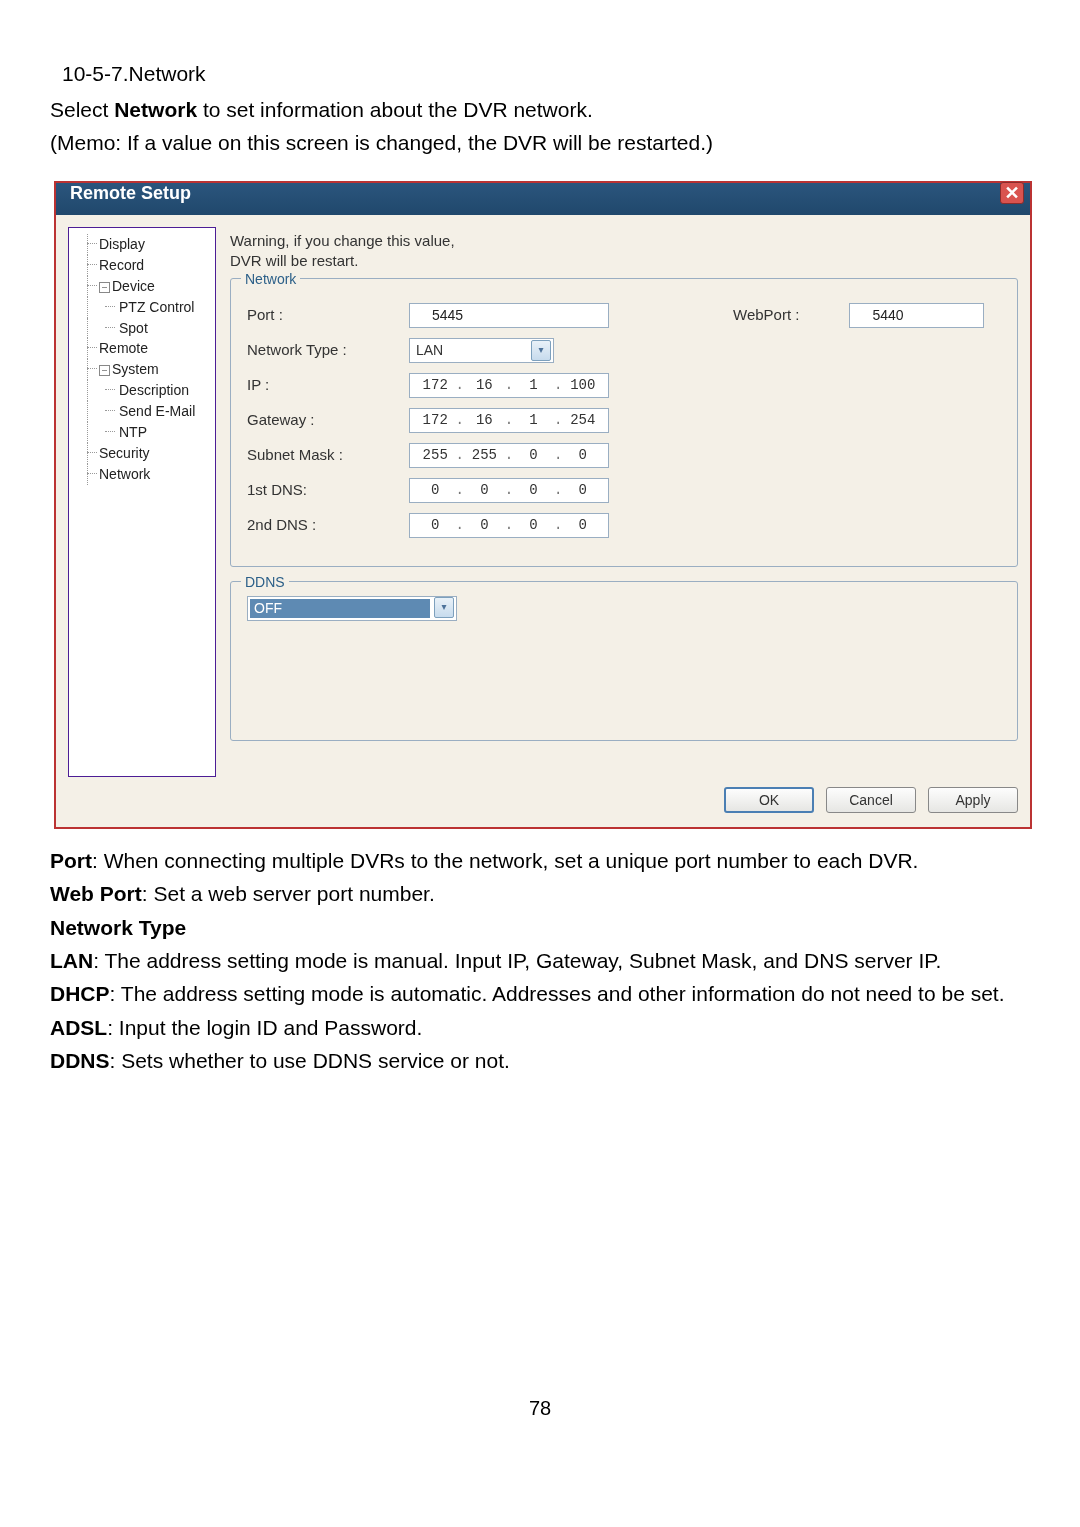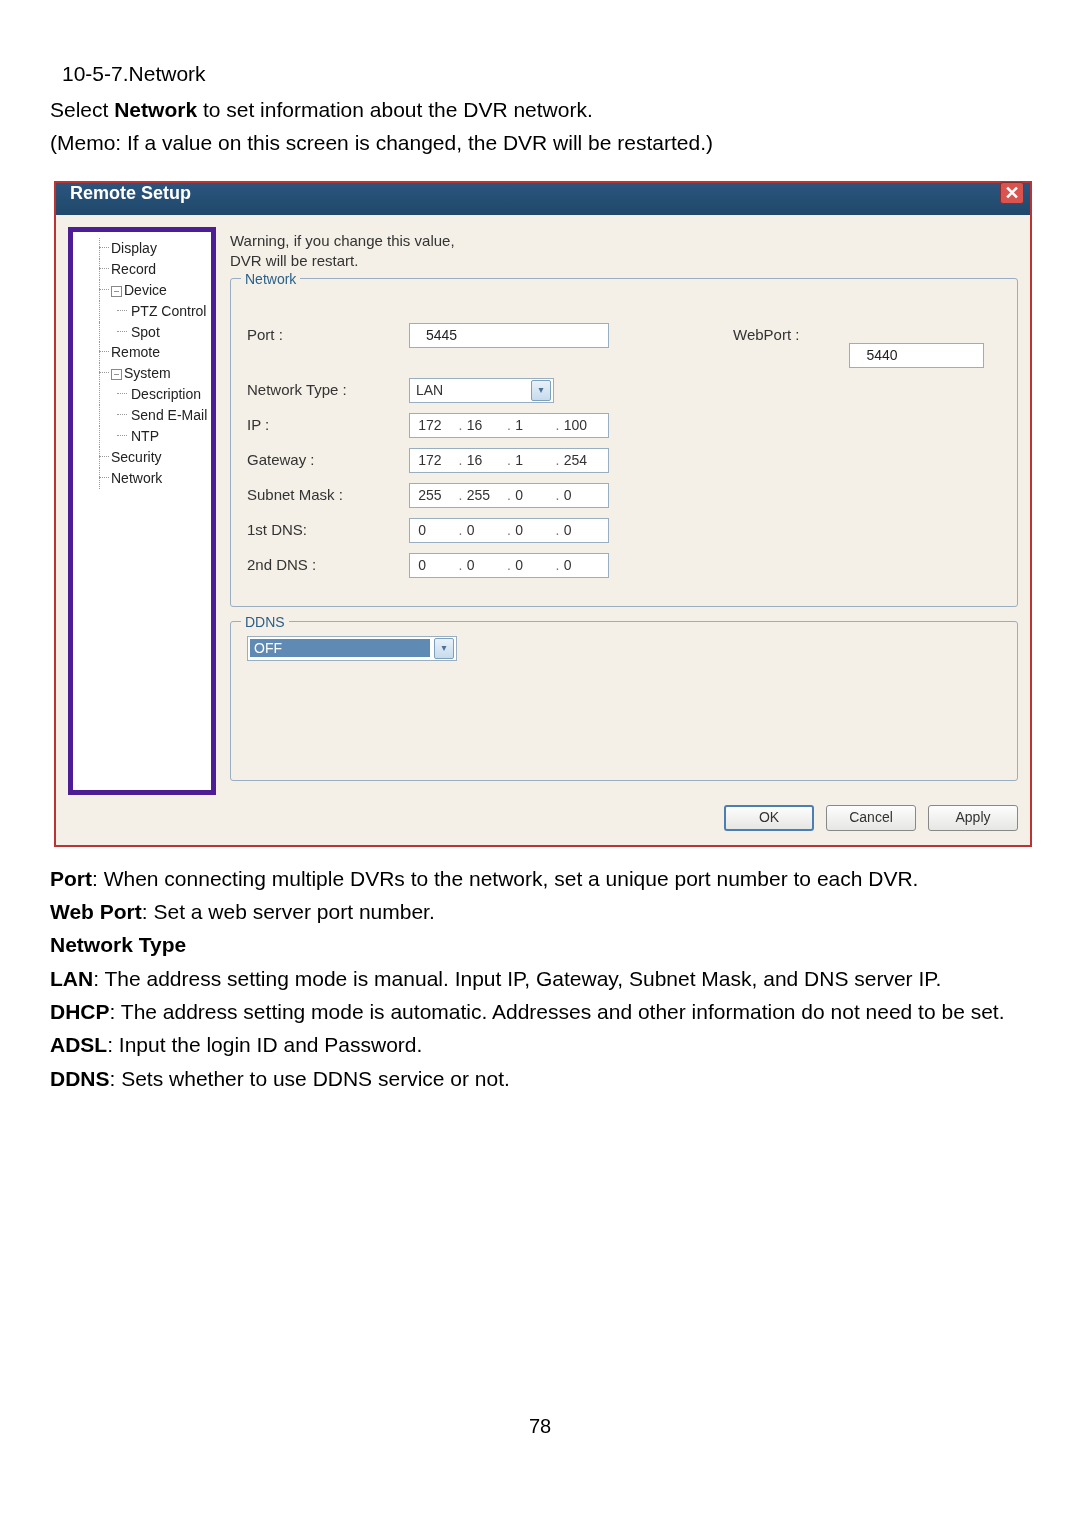--- a/index.html
+++ b/index.html
@@ -55,22 +55,22 @@
   }
   .dlg-body {
     display: flex;
     padding: 12px 12px 0 12px;
     gap: 14px;
   }
   .tree {
     width: 148px;
     min-height: 550px;
     background: #fff;
-    border: 5px solid #4c1d95;
-    padding: 6px 20px;
+    border: 1px solid #4c1d95;
+    padding: 6px 12px;
     font-size: 14px;
     color: #222;
   }
   .tree .ti { padding: 1px 0 1px 0; white-space: nowrap; }
   .tree .lvl0 { padding-left: 18px; position: relative; }
   .tree .lvl1 { padding-left: 38px; position: relative; }
   .tree .lvl0::before, .tree .lvl1::before {
     content:"";
     position:absolute;
     left: 6px; top: 0; bottom: 0;
@@ -120,38 +120,38 @@
     margin: 10px 0;
     gap: 32px;
   }
   .row .lbl { width: 130px; }
   .inp {
     background: #fff;
     border: 1px solid #9aaec2;
     height: 25px;
     display: inline-flex;
     align-items: center;
-    padding: 0 16px;
+    padding: 0 22px;
     font-size: 14px;
     color: #222;
   }
   .w-port { width: 200px; }
-  .w-web  { width: 135px; margin-top: 40px; }
+  .w-web  { width: 135px; }
   .ip-inp {
     width: 200px;
     background:#fff;
     border:1px solid #9aaec2;
     height:25px;
     display:inline-flex;
     align-items:center;
     padding: 0 6px;
     font-size:14px;
     justify-content: space-around;
   }
-  .ip-inp span { width: 36px; text-align:left; }
+  .ip-inp span { width: 36px; text-align:center;font-family:Liberation Mono, monospace; }
   .ip-inp .dot { width:auto; color:#777; }
 
   .webgap { width: 60px; }
   .weblbl { margin-right: 18px; }
 
   .select {
     display:inline-flex; align-items:center;
     border:1px solid #9aaec2; background:#fff; height:25px;
     width: 145px;
   }
@@ -308,21 +308,21 @@
                 <span class="dot">.</span>
               <span>0</span>
                 <span class="dot">.</span>
               <span>0</span>
             </span>
           </div>
         </div>
 
         <div class="fieldset ddns">
           <span class="legend">DDNS</span>
-          <span class="select off" style="width:210px;">
+          <span class="select off" style="width:210px;align-items:flex-end;">
             <span class="seltxt">OFF</span>
             <span class="selbtn">▾</span>
           </span>
         </div>
       </div>
     </div>
 
     <div class="dlg-footer">
       <span class="btn ok">OK</span>
       <span class="btn">Cancel</span>

